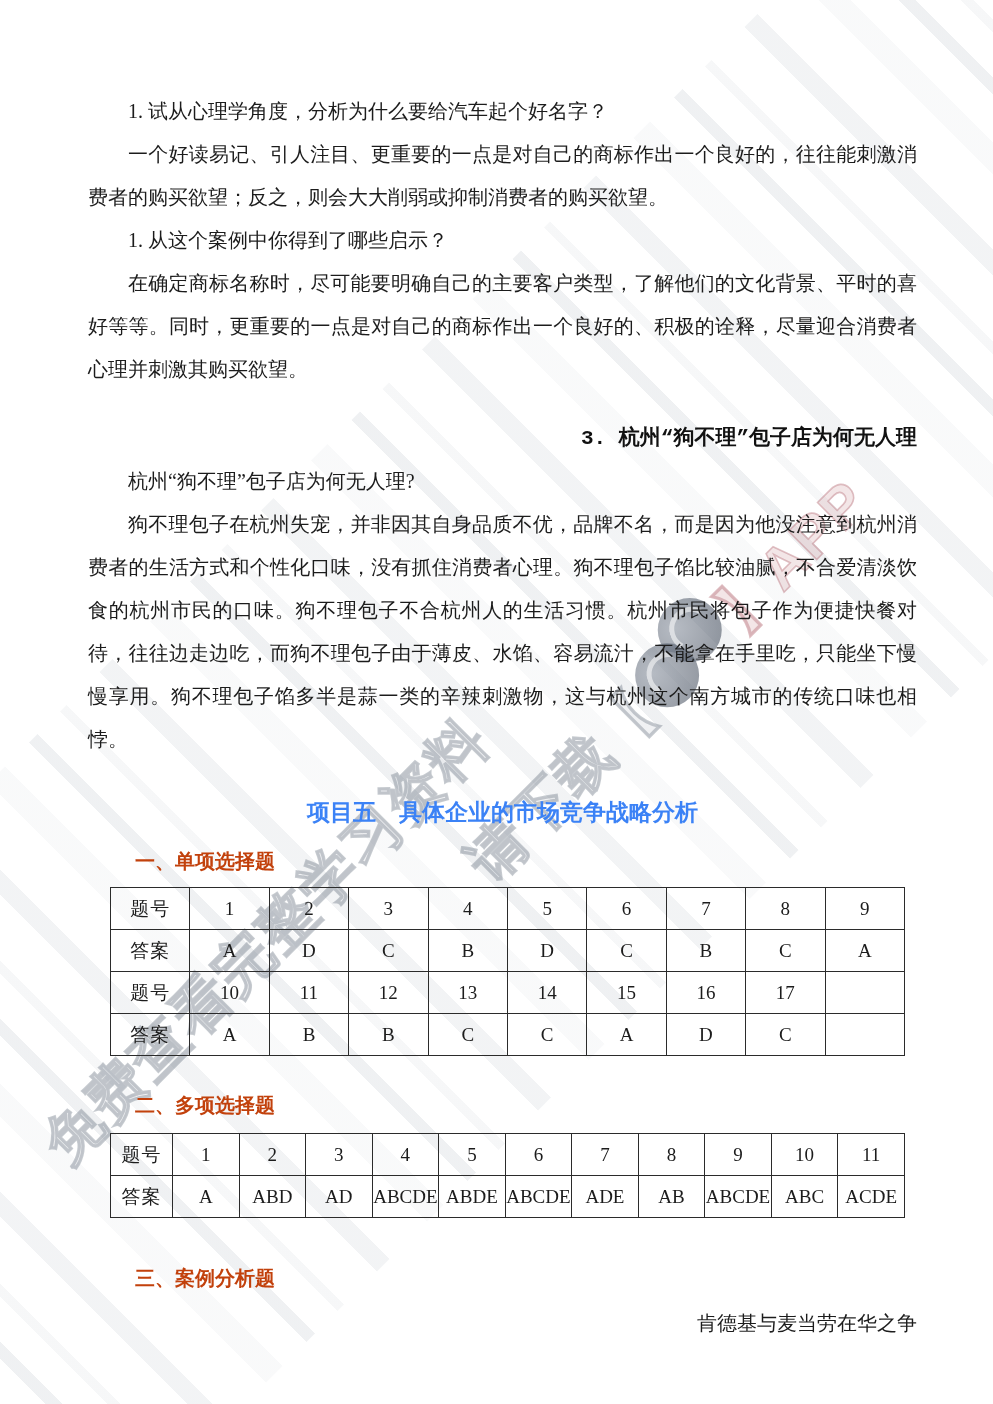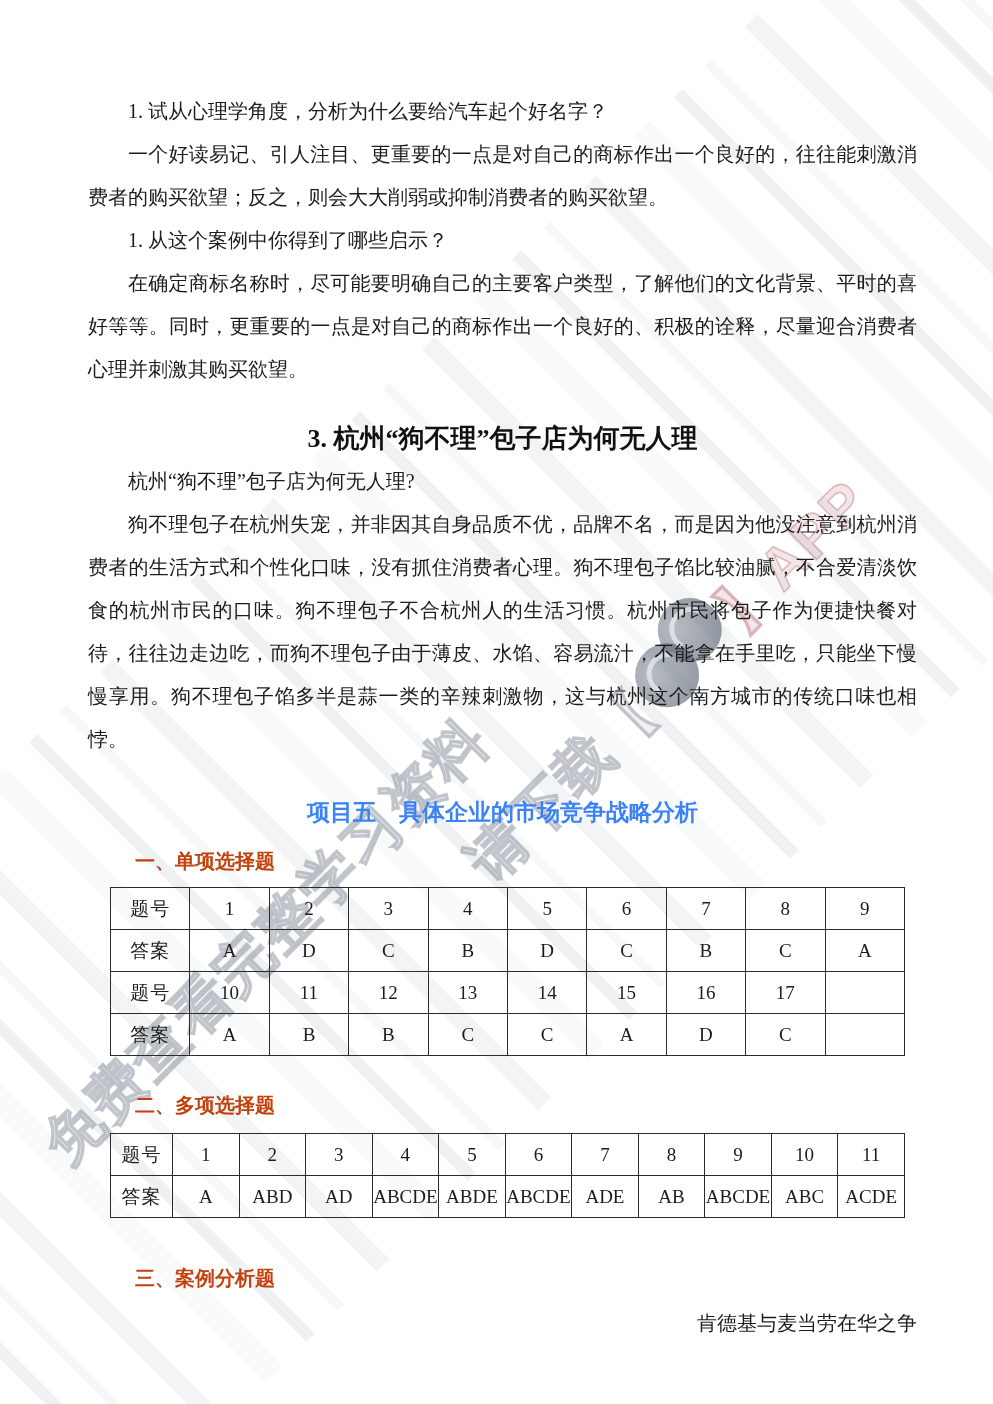--- a/index.html
+++ b/index.html
@@ -44,23 +44,23 @@
     border-radius:50%; transform:rotate(28deg);
   }
   .wm-badge.b2 { margin-left:-16px; transform:translateY(-16px); }
   
   .content { position:relative; z-index:1; padding:90px 76px 0 88px; }
   .para {
     font-size:20px; line-height:43px; text-align:justify;
     text-indent:2em;
   }
   .h-case {
-    margin-top:26px; text-align:center;
-    font-family:Liberation Serif, serif;
-    font-weight:700; font-size:26px; line-height:43px; color:#111;
+    margin-top:26px; text-align:right;
+    font-family:Liberation Mono, monospace;
+    font-weight:700; font-size:21px; line-height:43px; color:#111;
   }
   .h-main {
     margin-top:28px; text-align:center;
     font-family:"Liberation Sans","DejaVu Sans",sans-serif;
     font-weight:700; font-size:23px; line-height:46px; color:#3b82f6;
   }
   .h-sec {
     margin-top:6px; padding-left:47px;
     font-family:"Liberation Sans","DejaVu Sans",sans-serif;
     font-weight:700; font-size:20px; line-height:40px; color:#c2410c;

